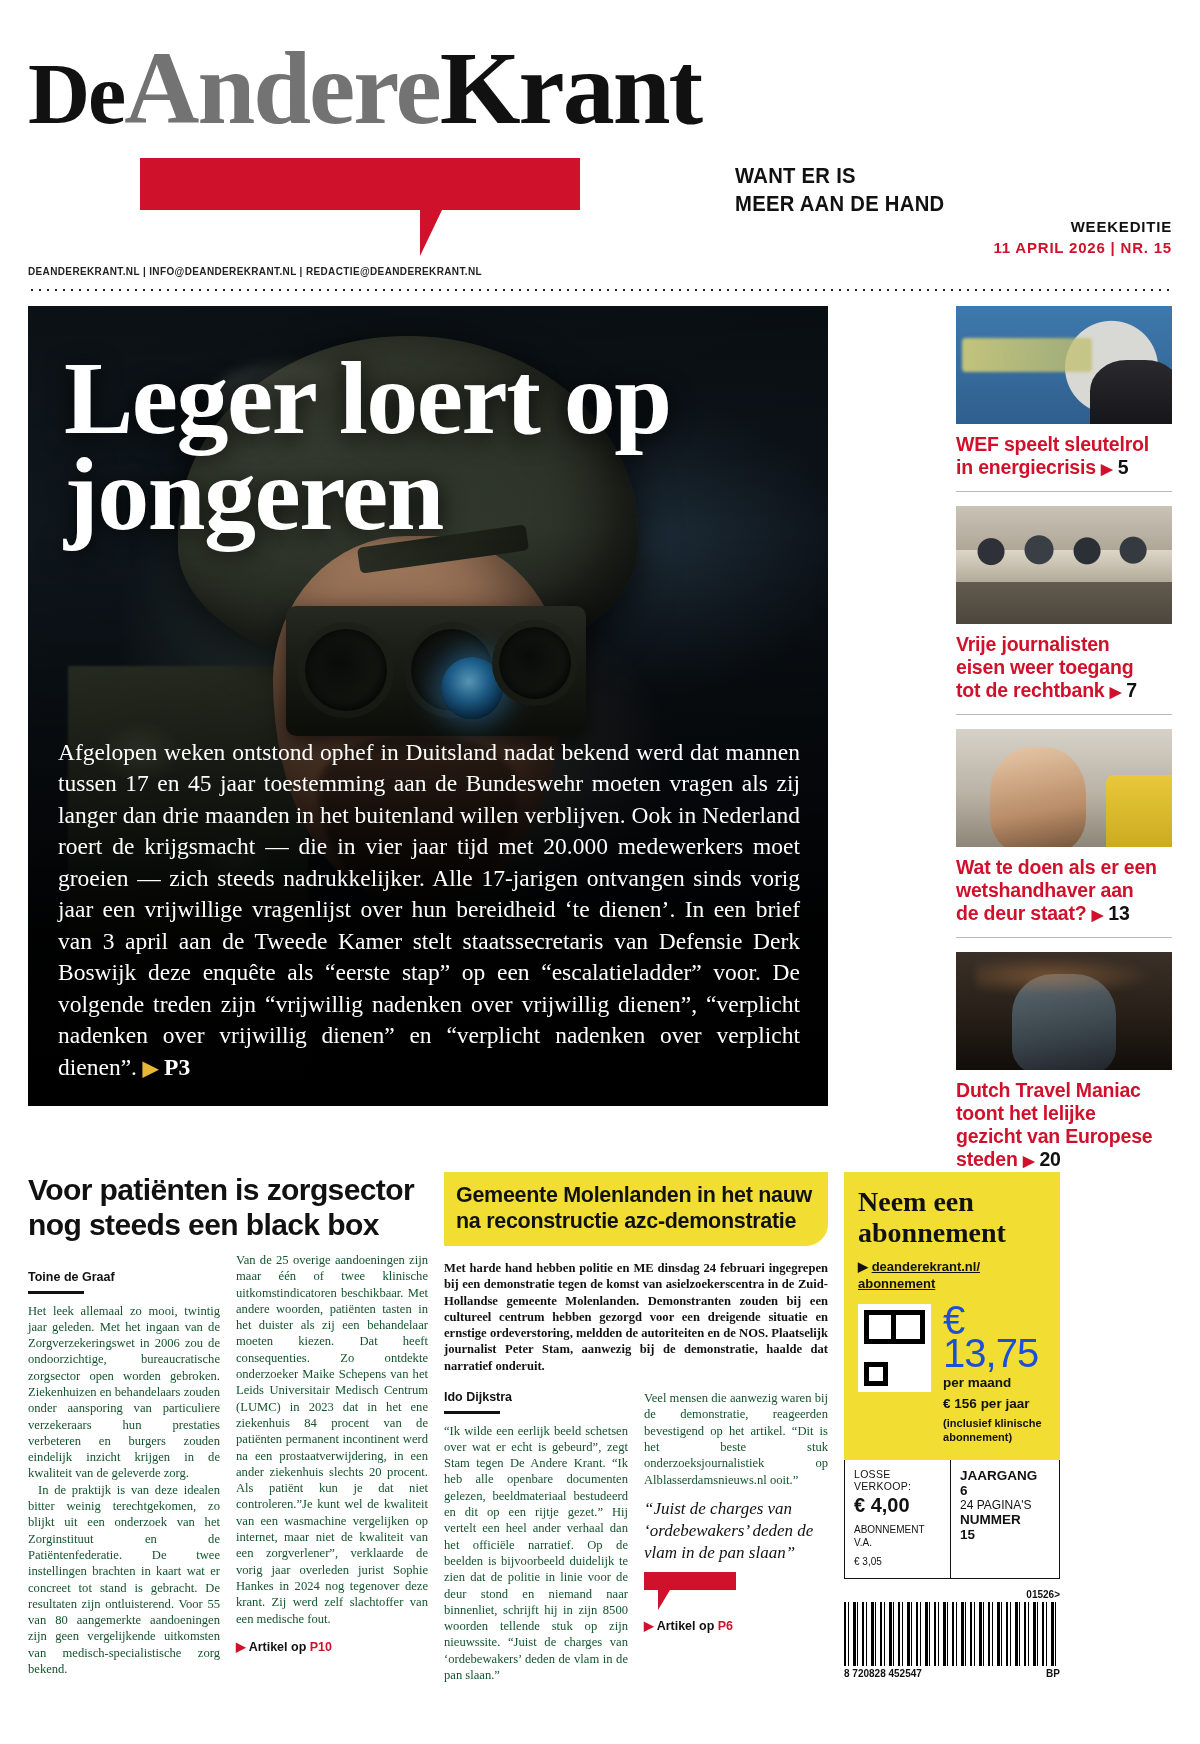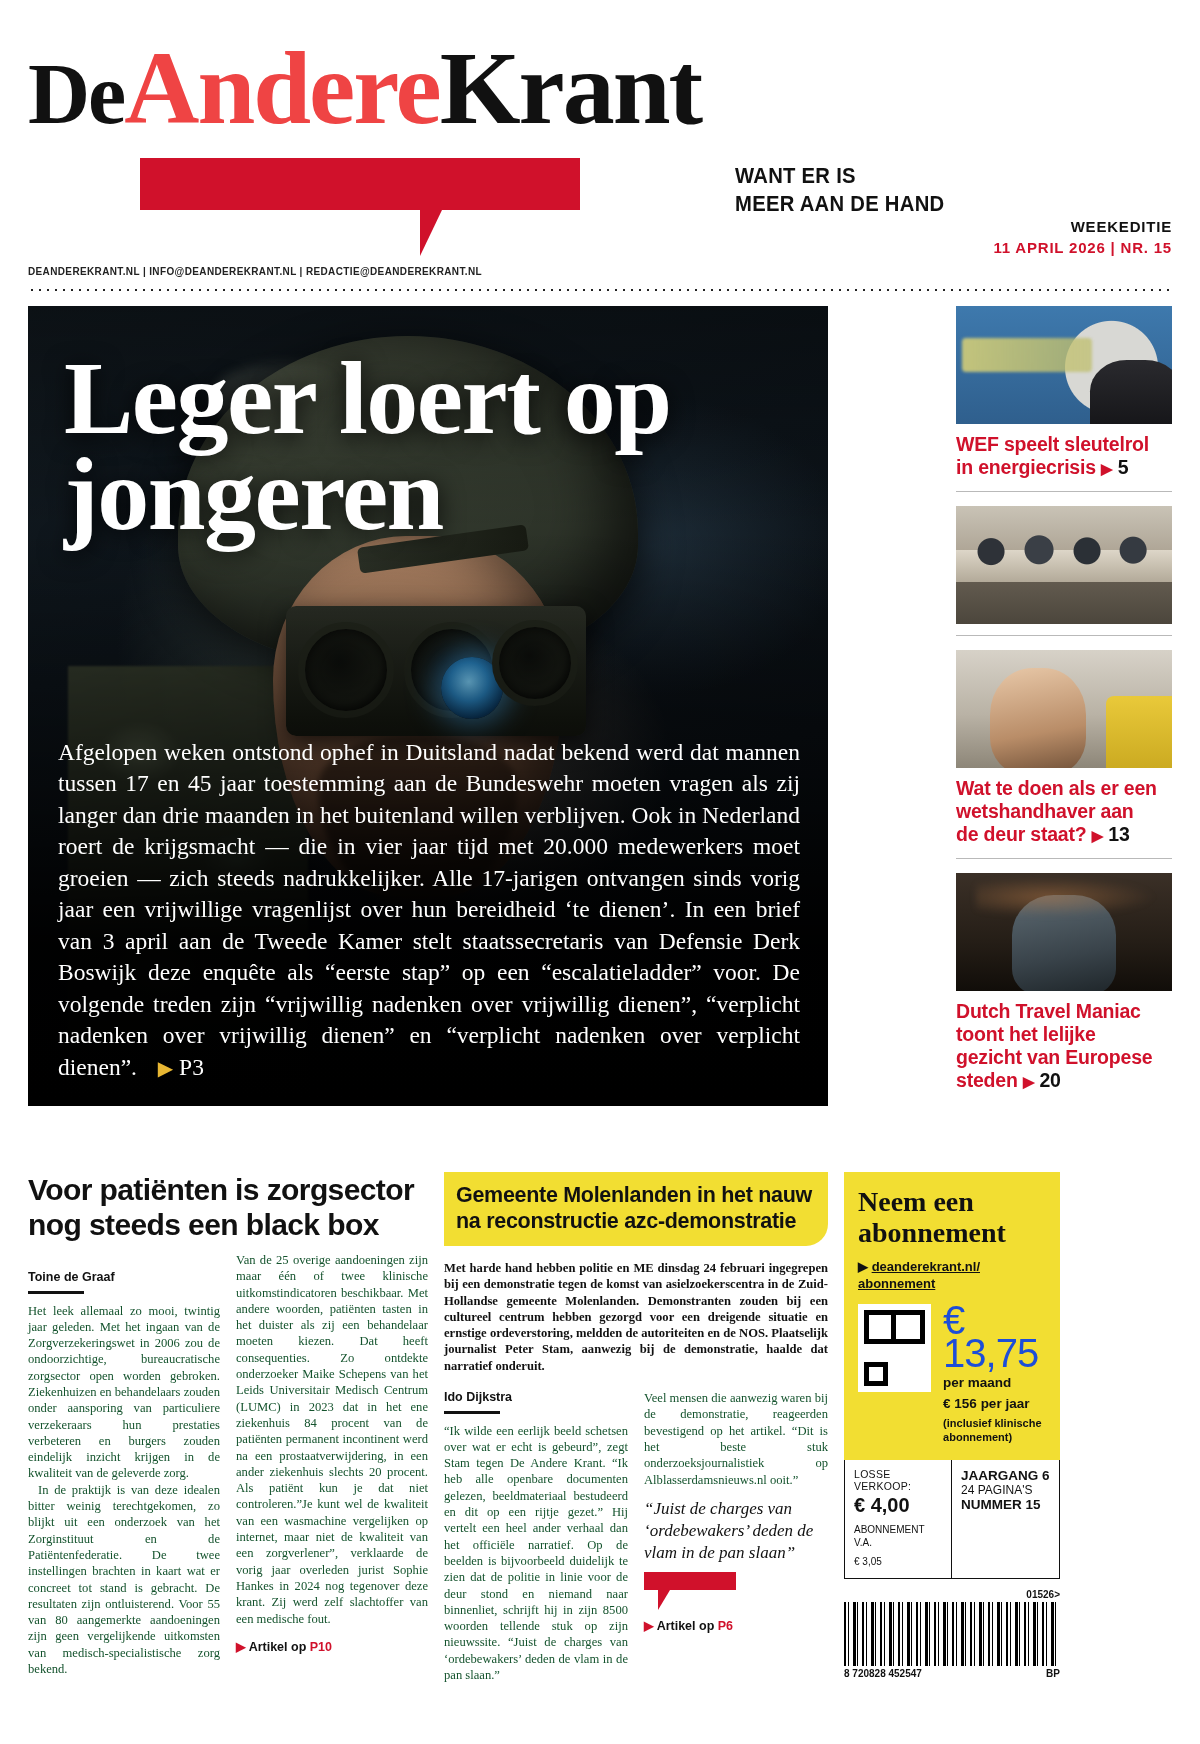--- a/index.html
+++ b/index.html
@@ -16,21 +16,21 @@
   .logo-row { position: relative; height: 118px; }
   .logo {
     font-family: "Liberation Serif", serif;
     font-weight: 700;
     font-size: 104px;
     line-height: 108px;
     letter-spacing: -2px;
     white-space: nowrap;
   }
   .logo .lg-de { color: #111; font-size: 86px; }
-  .logo .lg-andere { color: #ef4444; }
+  .logo .lg-andere { color: #737373; }
   .logo .lg-krant { color: #111; }
 
   .speech {
     position: absolute;
     left: 140px; top: 158px;
     width: 440px; height: 52px;
     background: #d0112b;
   }
   .speech:after {
     content: "";
@@ -206,21 +206,21 @@
 
   .hero-lead {
     position: absolute;
     left: 30px; right: 28px; bottom: 22px;
     font-family: "Liberation Serif", serif;
     font-size: 23.5px;
     line-height: 31.5px;
     color: #fff;
     text-align: justify;
   }
-  .hero-lead .pref { font-weight: 400; white-space: nowrap; margin-left: 15px; }
+  .hero-lead .pref { font-weight: 700; white-space: nowrap; }
   .pg-arrow { color: #e8b733; font-size: 20px; }
 
   
   .teaser { margin-bottom: 14px; }
   .teaser-img {
     width: 216px; height: 118px;
     background: #22303d;
     position: relative; overflow: hidden;
   }
   .t1-img {
@@ -447,21 +447,21 @@
   }
   .price-sub { font-weight: 700; font-size: 13.5px; line-height: 17px; margin-top: 4px; }
   .price-note { font-weight: 700; font-size: 11px; line-height: 14px; margin-top: 4px; }
 
   .sale-box {
     display: flex;
     border: 1px solid #111;
     border-top: none;
     margin-top: 0;
   }
-  .sale-l, .sale-r { padding: 8px 9px 10px 9px; }
+  .sale-l, .sale-r { padding: 8px 24px 10px 9px; }
   .sale-l { width: 108px; border-right: 1px solid #111; }
   .sale-r { width: 108px; }
   .sale-lbl { font-size: 10.5px; letter-spacing: 0.3px; }
   .sale-amt { font-size: 20px; font-weight: 700; margin-top: 2px; }
   .sale-small { font-size: 10px; margin-top: 6px; line-height: 13px; }
   .sale-b { font-weight: 700; font-size: 13.5px; }
   .sale-m { font-size: 12px; }
 
   .barcode-wrap { margin-top: 10px; position: relative; }
   .barcode {
@@ -537,20 +537,27 @@
           <span>WEF speelt sleutelrol</span><br>
           <span>in energiecrisis</span>
           <span class="tri">▶</span>
           <span class="pg">5</span>
         </div>
         <div class="teaser-rule"></div>
       </div>
 
       <div class="teaser">
         <div class="teaser-img t2-img"></div>
+        <div class="teaser-hl">
+          <span>Vrije journalisten</span><br>
+          <span>eisen weer toegang</span><br>
+          <span>tot de rechtbank</span>
+          <span class="tri">▶</span>
+          <span class="pg">7</span>
+        </div>
         <div class="teaser-rule"></div>
       </div>
 
       <div class="teaser">
         <div class="teaser-img t3-img"></div>
         <div class="teaser-hl">
           <span>Wat te doen als er een</span><br>
           <span>wetshandhaver aan</span><br>
           <span>de deur staat?</span>
           <span class="tri">▶</span>

